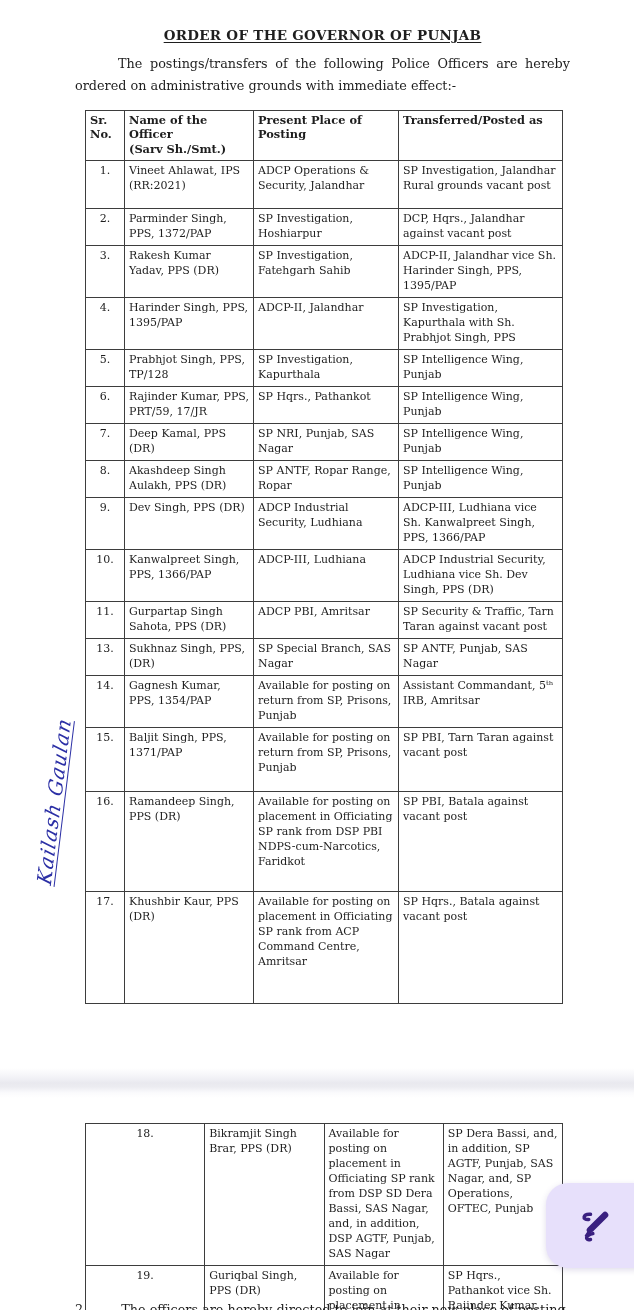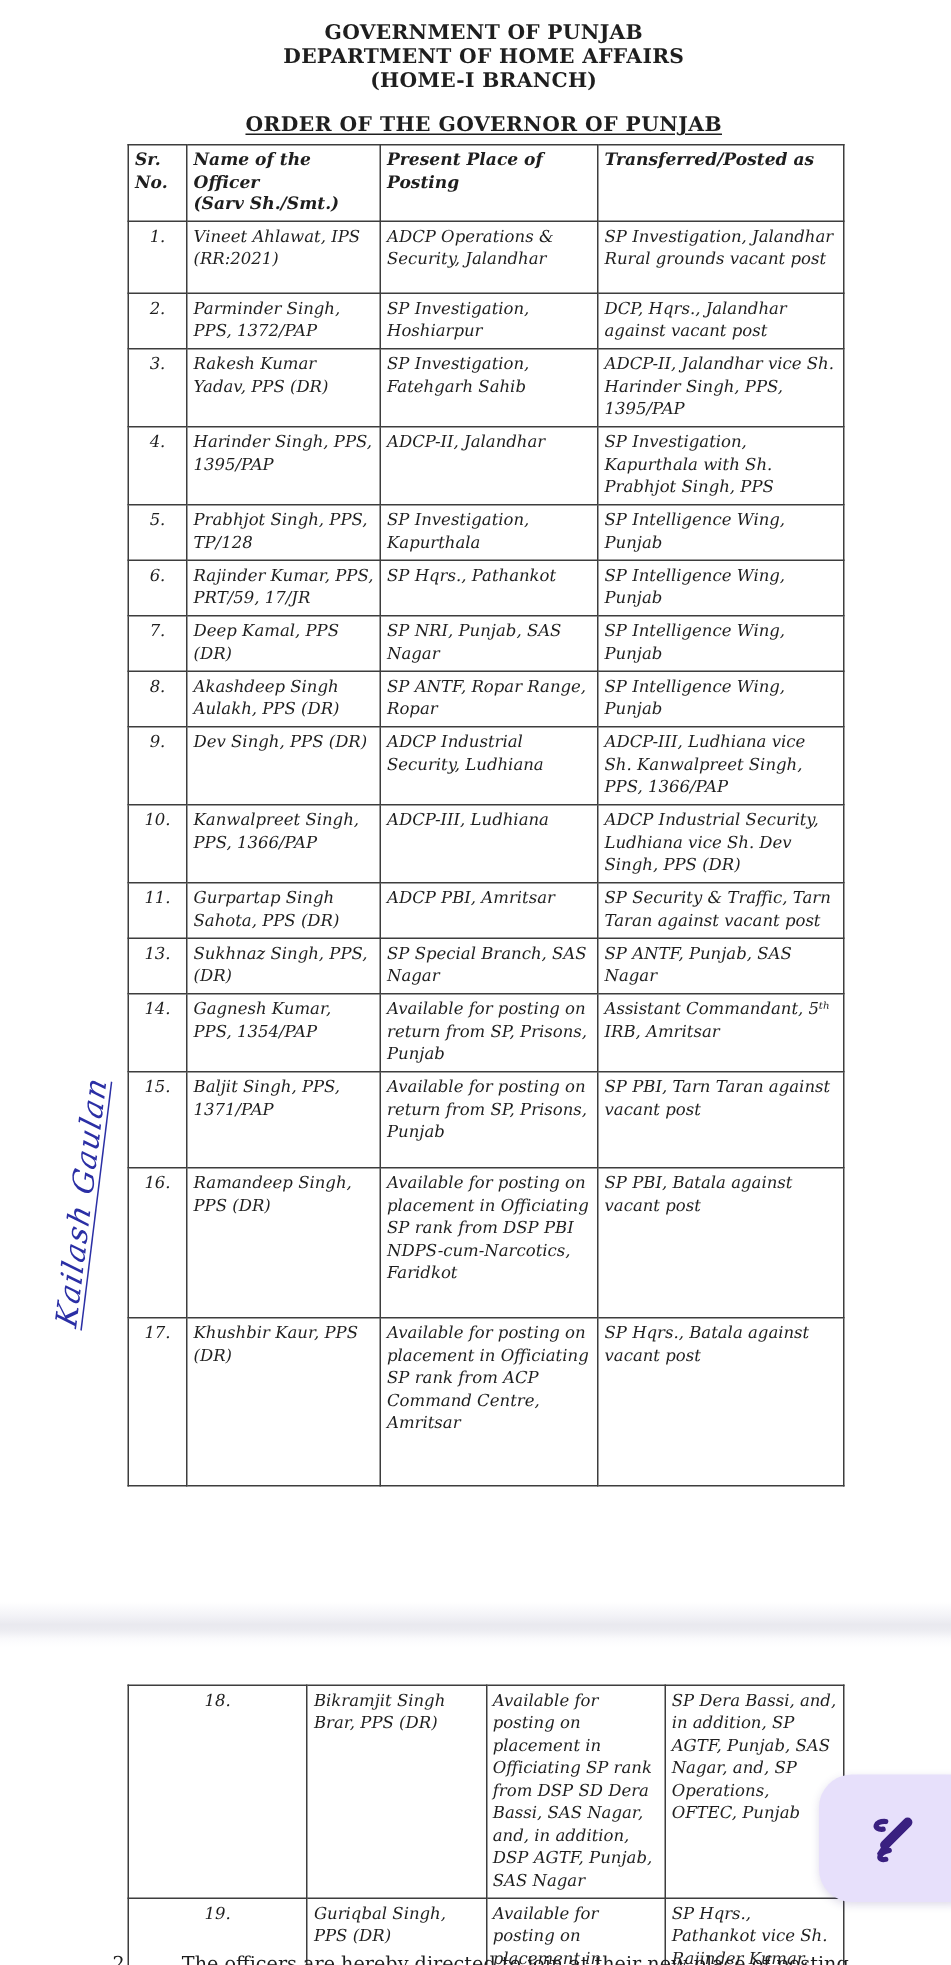--- a/index.html
+++ b/index.html
@@ -7,21 +7,21 @@
     width:634px;height:1310px;position:relative;overflow:hidden;
     background:#ffffff;color:#1e1e1e;
     font-family:"DejaVu Serif","Liberation Serif",serif;
   }
   .doc{position:absolute;left:75px;top:14px;width:495px;}
   .doc-header{ text-align:center;font-weight:bold;font-size:13.5px;line-height:16px;letter-spacing:.2px;}
   .order-title{text-align:center;font-weight:bold;font-size:13.5px;letter-spacing:.3px;margin-top:13px;
     text-decoration:underline;text-underline-offset:2px;}
   .intro{margin-top:10px;font-size:12.8px;line-height:22px;text-align:justify;text-indent:43px;}
   table.order{border-collapse:collapse;margin-left:10px;margin-top:5px;width:478px;
-    font-size:11px;line-height:15px;table-layout:fixed;font-style:italic;}
+    font-size:11px;line-height:15px;table-layout:fixed;}
   table.order td, table.order th{border:1px solid #3d3d3d;vertical-align:top;
     padding:2px 4px 4px 4px;white-space:pre-line;overflow:hidden;}
   table.order{border:1.5px solid #2e2e2e;}
   table.order th{font-weight:bold;font-size:11.4px;line-height:14.5px;text-align:left;}
   th.c-sr{width:30px;}  th.c-name{width:120px;text-align:justify;}
   th.c-present{width:136px;text-align:center;} th.c-trans{text-align:center;}
   td.cell-sr{text-align:center;padding-right:6px;}
   .page-break{position:absolute;left:0;top:1068px;width:634px;height:30px;
     background:linear-gradient(180deg,#ffffff 0%,#f3f3f7 30%,#e9e9ef 50%,#ececf1 63%,#fafafc 82%,#ffffff 100%);}
   .page2{position:absolute;left:75px;top:1118px;width:495px;}
@@ -35,26 +35,22 @@
     white-space:nowrap;}
   .fab{position:absolute;left:546px;top:1183px;width:110px;height:85px;
     background:#e7e0fb;border-radius:22px;box-shadow:0 2px 6px rgba(80,60,140,.18);
     display:flex;align-items:center;}
   .fab svg{margin-left:27px;}
 </style>
 </head>
 <body>
 
 <div class="doc">
-  <div class="doc-header">
-    <div>GOVERNMENT OF PUNJAB</div>
-    <div>DEPARTMENT OF HOME AFFAIRS</div>
-    <div>(HOME-I BRANCH)</div>
-  </div>
   <div class="order-title">ORDER OF THE GOVERNOR OF PUNJAB</div>
+  <p class="intro">The postings/transfers of the following Police Officers are hereby ordered on administrative grounds with immediate effect:-</p>
 
   <table class="order">
     <thead>
       <tr>
         <th class="c-sr">Sr.
 No.</th>
         <th class="c-name">Name of the Officer
 (Sarv Sh./Smt.)</th>
         <th class="c-present">Present Place of
 Posting</th>

